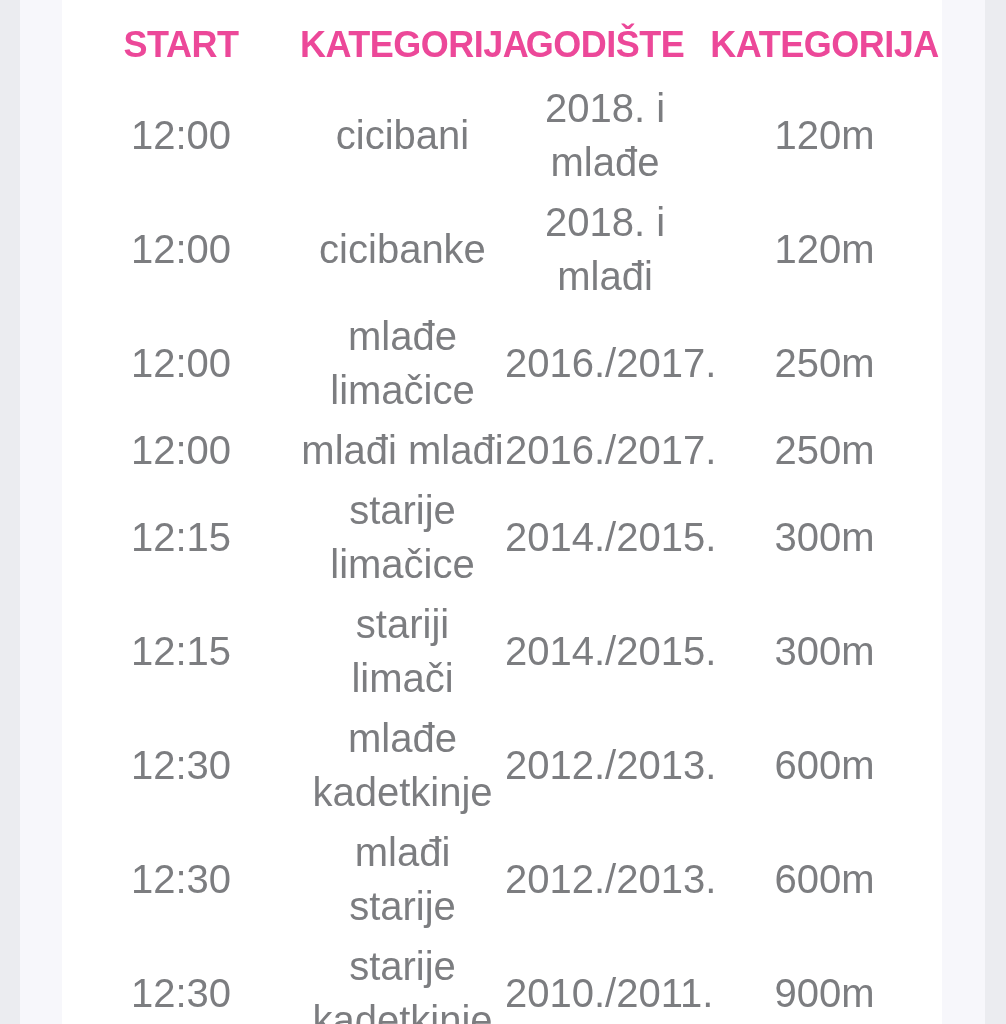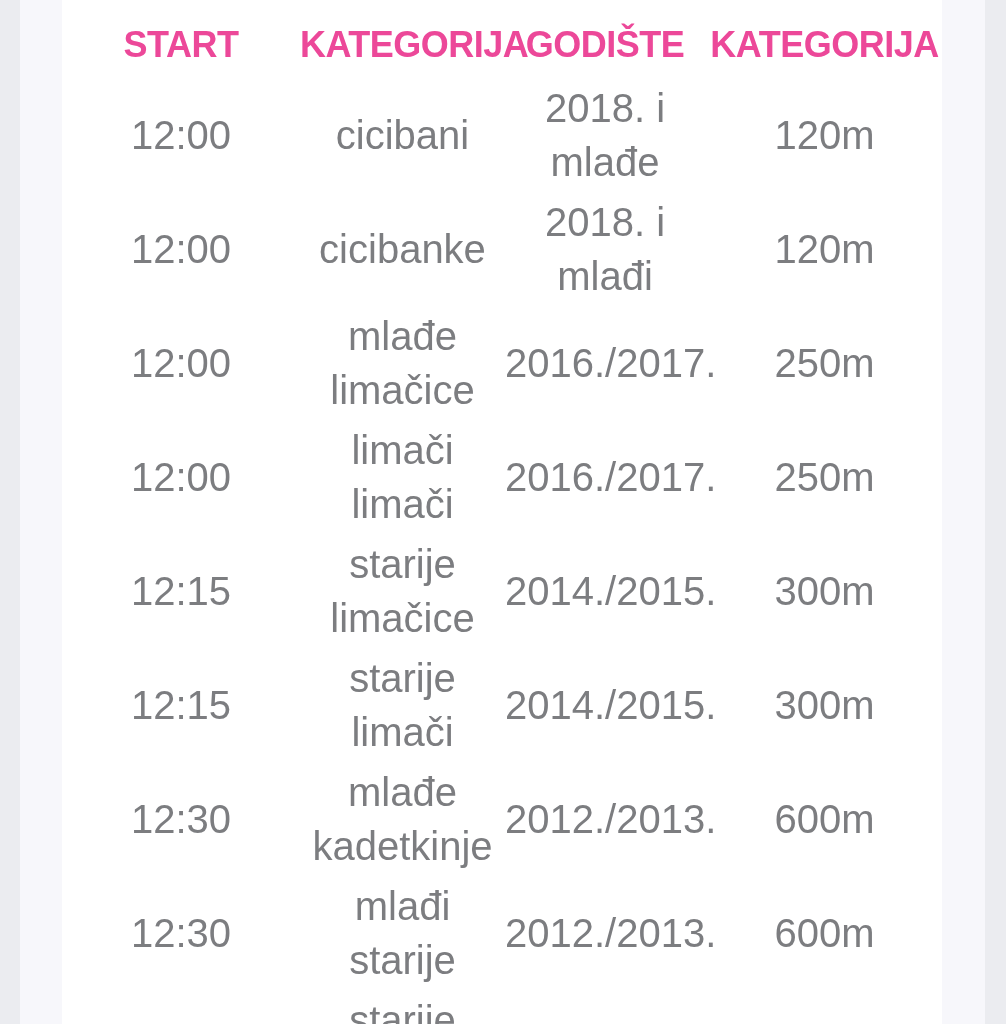--- a/index.html
+++ b/index.html
@@ -95,34 +95,34 @@
   </tr>
       <tr>
     <td>12:00</td>
     <td>mlađe
 limačice</td>
     <td>2016./2017.</td>
     <td>250m</td>
   </tr>
       <tr>
     <td>12:00</td>
-    <td>limači limači</td>
+    <td>mlađi mlađi</td>
     <td>2016./2017.</td>
     <td>250m</td>
   </tr>
       <tr>
     <td>12:15</td>
     <td>starije
 limačice</td>
     <td>2014./2015.</td>
     <td>300m</td>
   </tr>
       <tr>
     <td>12:15</td>
-    <td>starije limači</td>
+    <td>stariji limači</td>
     <td>2014./2015.</td>
     <td>300m</td>
   </tr>
       <tr>
     <td>12:30</td>
     <td>mlađe
 kadetkinje</td>
     <td>2012./2013.</td>
     <td>600m</td>
   </tr>

